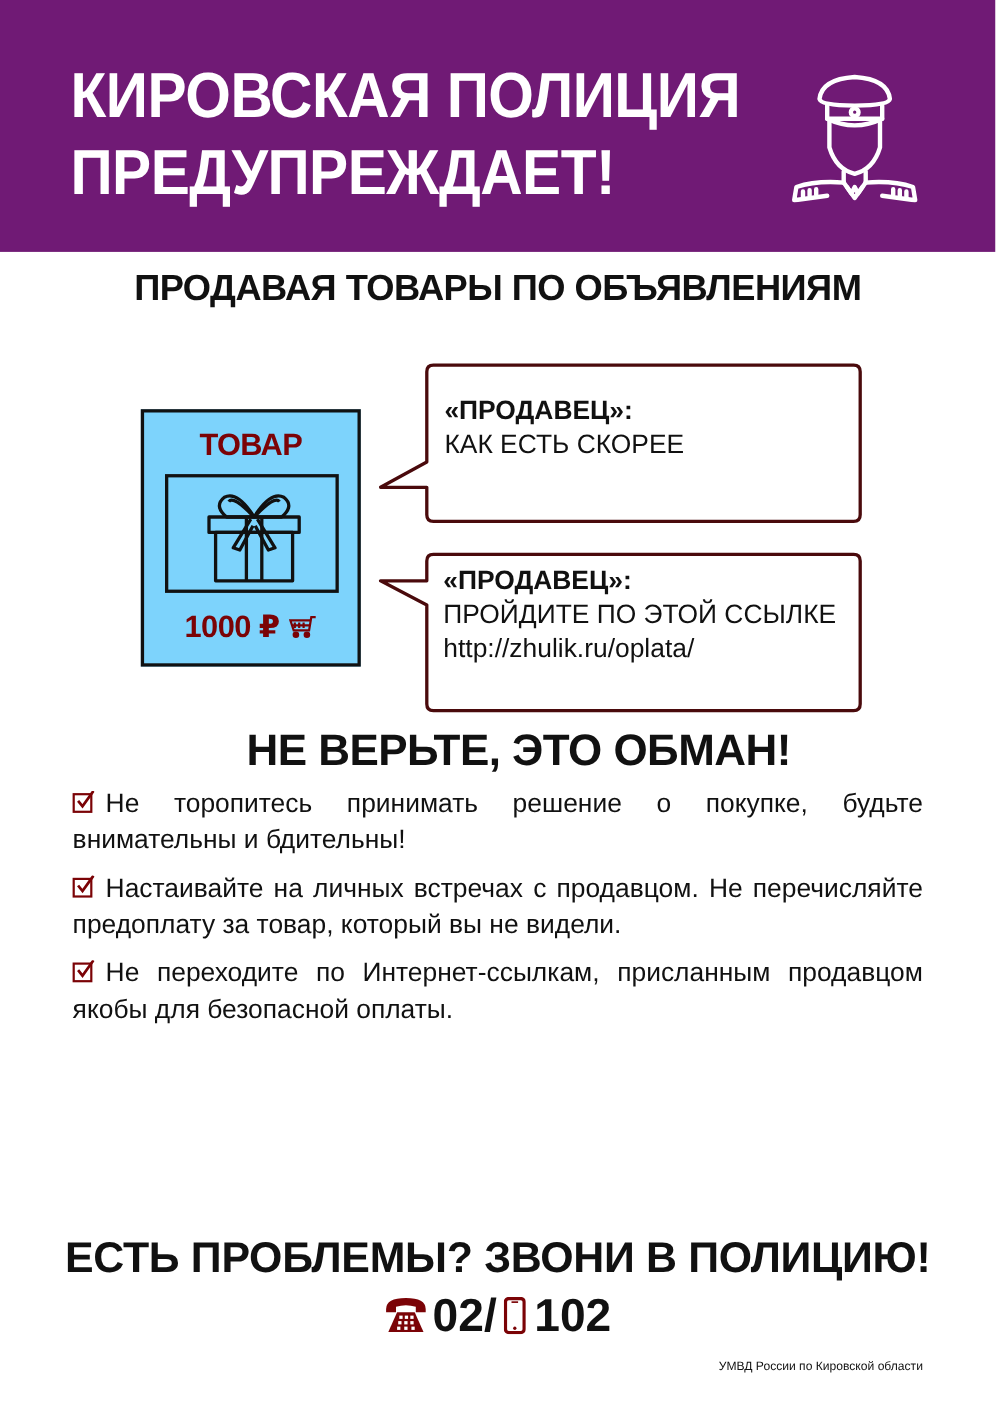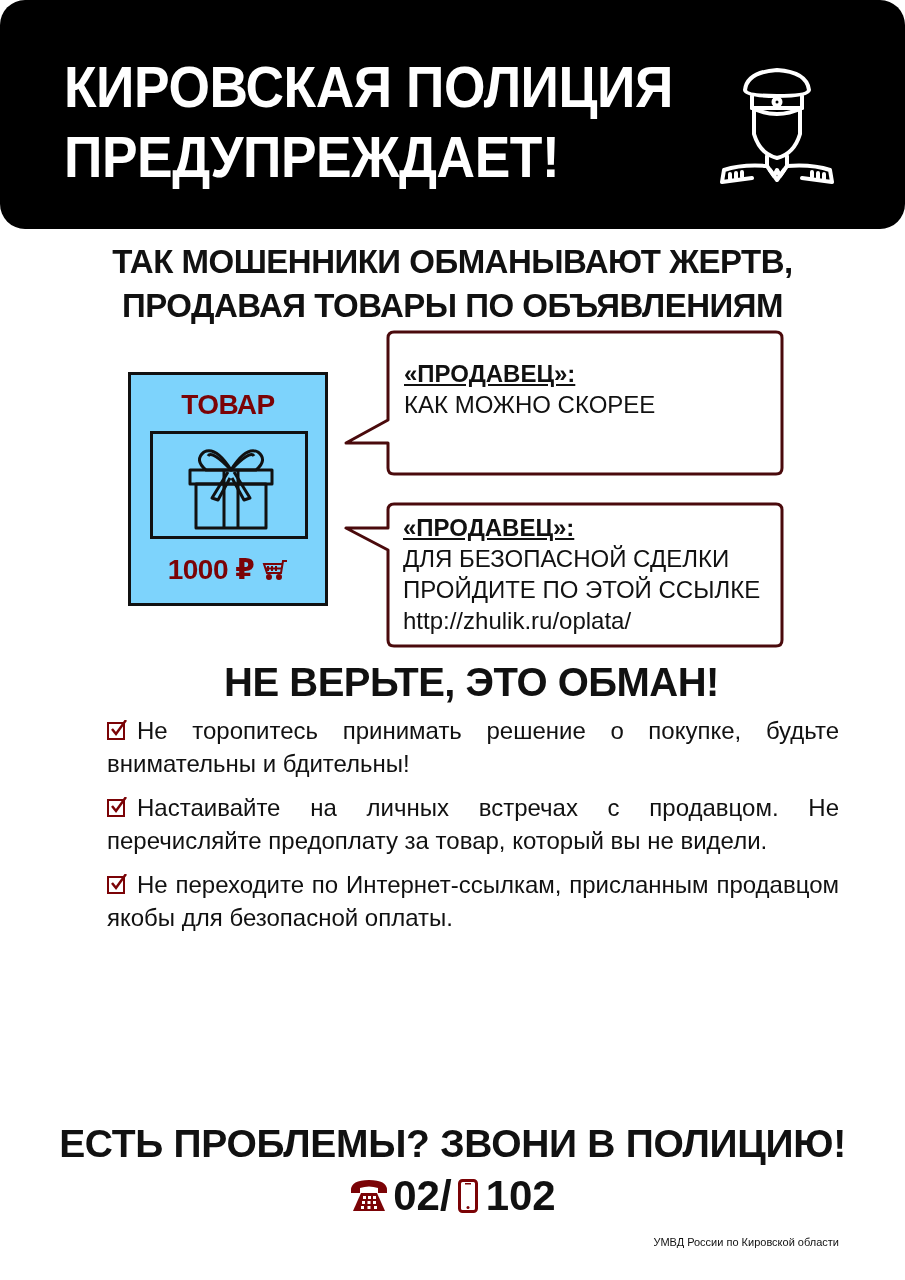--- a/index.html
+++ b/index.html
@@ -1,22 +1,21 @@
 <!DOCTYPE html>
 <html><head>
 <meta charset="utf-8">
 <style>
   * { box-sizing: border-box; margin: 0; padding: 0; }
   html, body { width: 905px; height: 1280px; background: #ffffff; overflow: hidden; }
   body { font-family: "Liberation Sans", "DejaVu Sans", sans-serif; color: #111; position: relative; }
 
   .header {
     position: absolute; left: 0; top: 0; width: 905px; height: 229px;
-    background: #000000;
-    border-radius: 25px;
+    background: #701a75;
   }
   .header-title {
     position: absolute; left: 64px; top: 52px; width: 640px;
     color: #ffffff; font-weight: bold; font-size: 58px; line-height: 70px;
     letter-spacing: -0.5px; transform: scaleX(0.92); transform-origin: left top;
     white-space: nowrap;
   }
   .police-icon { position: absolute; left: 712px; top: 62px; width: 130px; height: 122px; }
 
   .subtitle {
@@ -43,33 +42,32 @@
     color: #7b0306; font-weight: bold; font-size: 28px; letter-spacing: -0.5px;
     display: flex; justify-content: center; align-items: center; gap: 8px;
   }
   .cart-icon { width: 26px; height: 22px; }
 
   .bubble { position: absolute; }
   .bubble svg.frame { position: absolute; left: 0; top: 0; }
   .bubble-text {
     position: absolute; font-size: 24px; line-height: 31px; color: #111;
   }
-  .bubble-text .speaker { font-weight: bold; display: block; text-decoration: underline; }
+  .bubble-text .speaker { font-weight: bold; display: block; }
   .bubble-text .line { display: block; }
 
   .warning {
     position: absolute; left: 0; top: 660px; width: 905px; text-align: center;
     font-weight: bold; font-size: 40px; color: #111; letter-spacing: -0.5px; margin-left: 19px;
   }
 
   .tips { position: absolute; left: 66px; top: 714px; width: 773px; }
   .tip {
     font-size: 24px; line-height: 33px; text-align: justify; color: #111;
     margin-bottom: 11px;
-    margin-left: 41px;
   }
   .tip .check {
     display: inline-block; width: 18px; height: 18px; border: 2px solid #7b0306;
     position: relative; margin-right: 12px; vertical-align: -1px;
   }
   .tip .check svg { position: absolute; left: 0px; top: -4px; width: 18px; height: 18px; }
 
   .call-title {
     position: absolute; left: 0; top: 1122px; width: 905px; text-align: center;
     font-weight: bold; font-size: 39px; color: #111; letter-spacing: -0.3px;
@@ -110,21 +108,20 @@
     <path d="M58 108 L65 118 L72 108"></path>
 
     <path d="M55 104 Q30 102 12 108 L10 120 L40 116"></path>
     <path d="M75 104 Q100 102 118 108 L120 120 L90 116"></path>
     <path d="M18 112 L18 117 M24 111 L24 116 M30 110 L30 115"></path>
     <path d="M112 112 L112 117 M106 111 L106 116 M100 110 L100 115"></path>
   </svg>
 </div>
 
 <div class="subtitle">
-  <div>ТАК МОШЕННИКИ ОБМАНЫВАЮТ ЖЕРТВ,</div>
   <div>ПРОДАВАЯ ТОВАРЫ ПО ОБЪЯВЛЕНИЯМ</div>
 </div>
 
 <div class="product-card">
   <div class="product-label">ТОВАР</div>
   <div class="product-image">
     <svg class="gift-icon" viewBox="0 0 90 92" fill="none" stroke="#111" stroke-width="3" stroke-linejoin="round">
 
       <path d="M45 30 Q30 6 18 12 Q8 20 20 30 Z"></path>
       <path d="M45 30 Q26 10 22 16"></path>
@@ -151,31 +148,30 @@
     </svg>
   </div>
 </div>
 
 <div class="bubble" style="left:340px; top:328px; width:446px; height:150px;">
   <svg class="frame" width="446" height="150" viewBox="0 0 446 150">
     <path d="M48 10 Q48 4 54 4 L436 4 Q442 4 442 10 L442 140 Q442 146 436 146 L54 146 Q48 146 48 140 L48 115 L6 115 L48 92 Z" fill="#fff" stroke="#4a0a0c" stroke-width="3" stroke-linejoin="round"></path>
   </svg>
   <div class="bubble-text" style="left:64px; top:30px;">
     <span class="speaker">«ПРОДАВЕЦ»:</span>
-    <span class="line">КАК МОЖНО СКОРЕЕ</span>
+    <span class="line">КАК ЕСТЬ СКОРЕЕ</span>
   </div>
 </div>
 
 <div class="bubble" style="left:340px; top:500px; width:446px; height:150px;">
   <svg class="frame" width="446" height="150" viewBox="0 0 446 150">
     <path d="M48 10 Q48 4 54 4 L436 4 Q442 4 442 10 L442 140 Q442 146 436 146 L54 146 Q48 146 48 140 L48 50 L6 28 L48 28 Z" fill="#fff" stroke="#4a0a0c" stroke-width="3" stroke-linejoin="round"></path>
   </svg>
   <div class="bubble-text" style="left:63px; top:12px;">
     <span class="speaker">«ПРОДАВЕЦ»:</span>
-    <span class="line">ДЛЯ БЕЗОПАСНОЙ СДЕЛКИ</span>
     <span class="line">ПРОЙДИТЕ ПО ЭТОЙ ССЫЛКЕ</span>
     <span class="line">http://zhulik.ru/oplata/</span>
   </div>
 </div>
 
 <div class="warning">НЕ ВЕРЬТЕ, ЭТО ОБМАН!</div>
 
 <div class="tips">
   <div class="tip">
     <span class="check"><svg viewBox="0 0 18 18">

